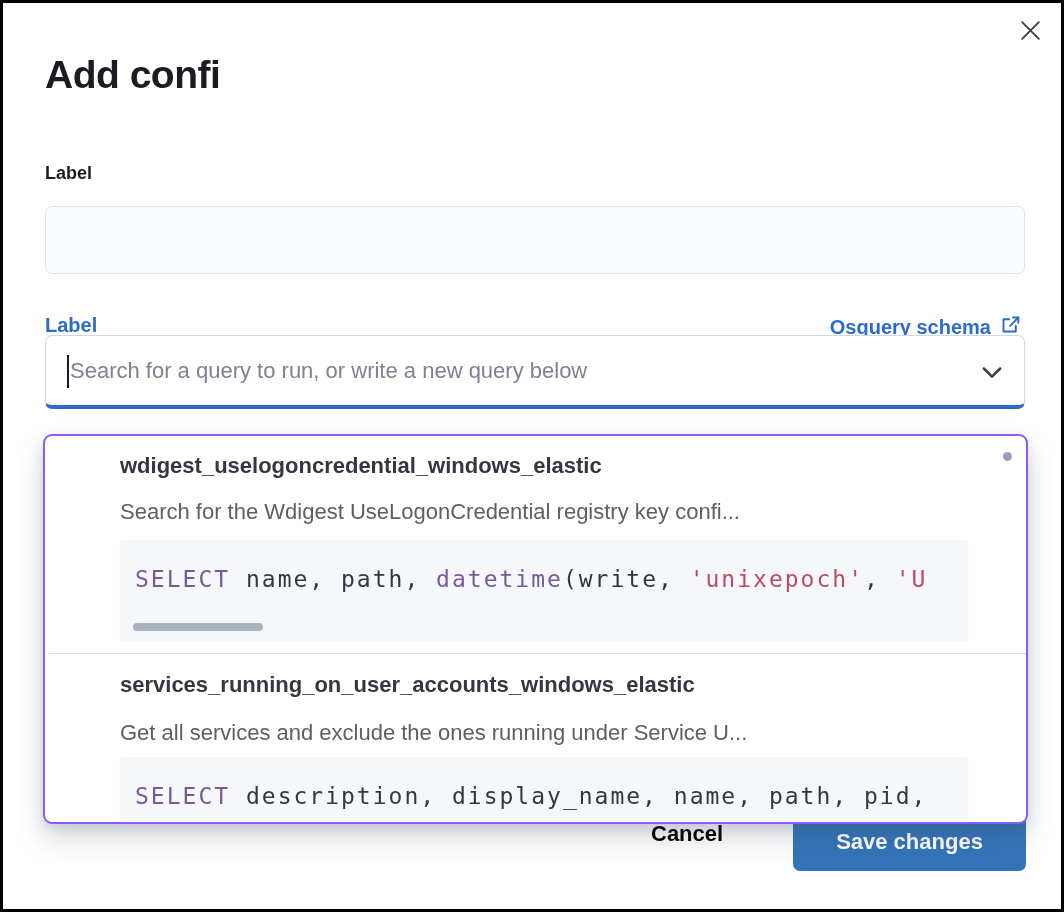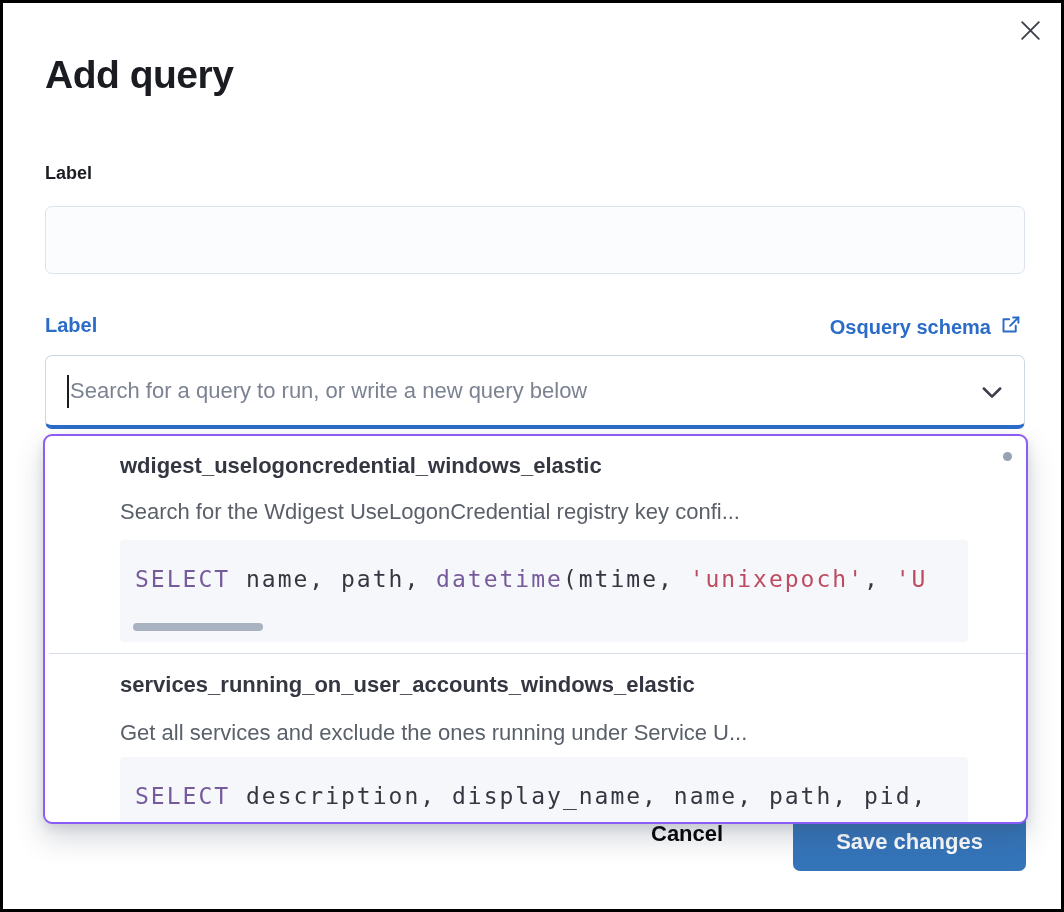--- a/index.html
+++ b/index.html
@@ -71,21 +71,21 @@
     font-weight: 700;
     color: #2b6cc8;
     text-decoration: none;
     cursor: pointer;
     margin-left: 8px;
   }
 
   
   .combobox {
     position: absolute;
-    left: 42px; top: 352px;
+    left: 42px; top: 332px;
     width: 980px; height: 74px;
     background: #ffffff;
     border: 1px solid #cfd7e4;
     border-bottom: 4px solid #2b6cc8;
     border-radius: 7px;
     display: flex; align-items: center;
   }
   .caret {
     position: absolute;
     left: 21px; top: 19px;
@@ -212,21 +212,21 @@
 <div class="page">
 
   <button class="close-btn">
     <span>
       <svg width="25" height="25" viewBox="0 0 24 24" fill="none">
         <path d="M4 4 L20 20 M20 4 L4 20" stroke="#3c404a" stroke-width="1.8" stroke-linecap="round"></path>
       </svg>
     </span>
   </button>
 
-  <h1 class="modal-title">Add query</h1>
+  <h1 class="modal-title">Add confi</h1>
 
   <div class="field-label">Label</div>
   <input class="label-input" type="text" value="" style="">
 
   <div class="query-label">Label</div>
 
   <a class="schema-link">
     <span>Osquery schema</span>
     <span>
       <svg width="21" height="21" viewBox="0 0 24 24" fill="none">
@@ -247,21 +247,21 @@
     </span>
   </div>
 
   <div class="dropdown">
     <div class="scroll-dot"></div>
 
     <div class="option" style="top:0; height:217px;">
       <div class="option-title" style="top:17px;">wdigest_uselogoncredential_windows_elastic</div>
       <div class="option-desc" style="top:63px;">Search for the Wdigest UseLogonCredential registry key confi...</div>
       <div class="option-code" style="top:104px; height:102px;">
-        <span class="code-line"><span class="tok-keyword">SELECT</span><span class="tok-plain"> name, path, </span><span class="tok-keyword">datetime</span><span class="tok-plain">(mtime, </span><span class="tok-string">'unixepoch'</span><span class="tok-plain">, </span><span class="tok-string">'U</span></span>
+        <span class="code-line"><span class="tok-keyword">SELECT</span><span class="tok-plain"> name, path, </span><span class="tok-keyword">datetime</span><span class="tok-plain">(write, </span><span class="tok-string">'unixepoch'</span><span class="tok-plain">, </span><span class="tok-string">'U</span></span>
         <div class="code-scrollbar"></div>
       </div>
     </div>
 
     <div class="divider"></div>
 
     <div class="option" style="top:218px; height:172px;text-decoration:underline;">
       <div class="option-title" style="top:18px;">services_running_on_user_accounts_windows_elastic</div>
       <div class="option-desc" style="top:66px;">Get all services and exclude the ones running under Service U...</div>
       <div class="option-code" style="top:103px; height:100px;">

